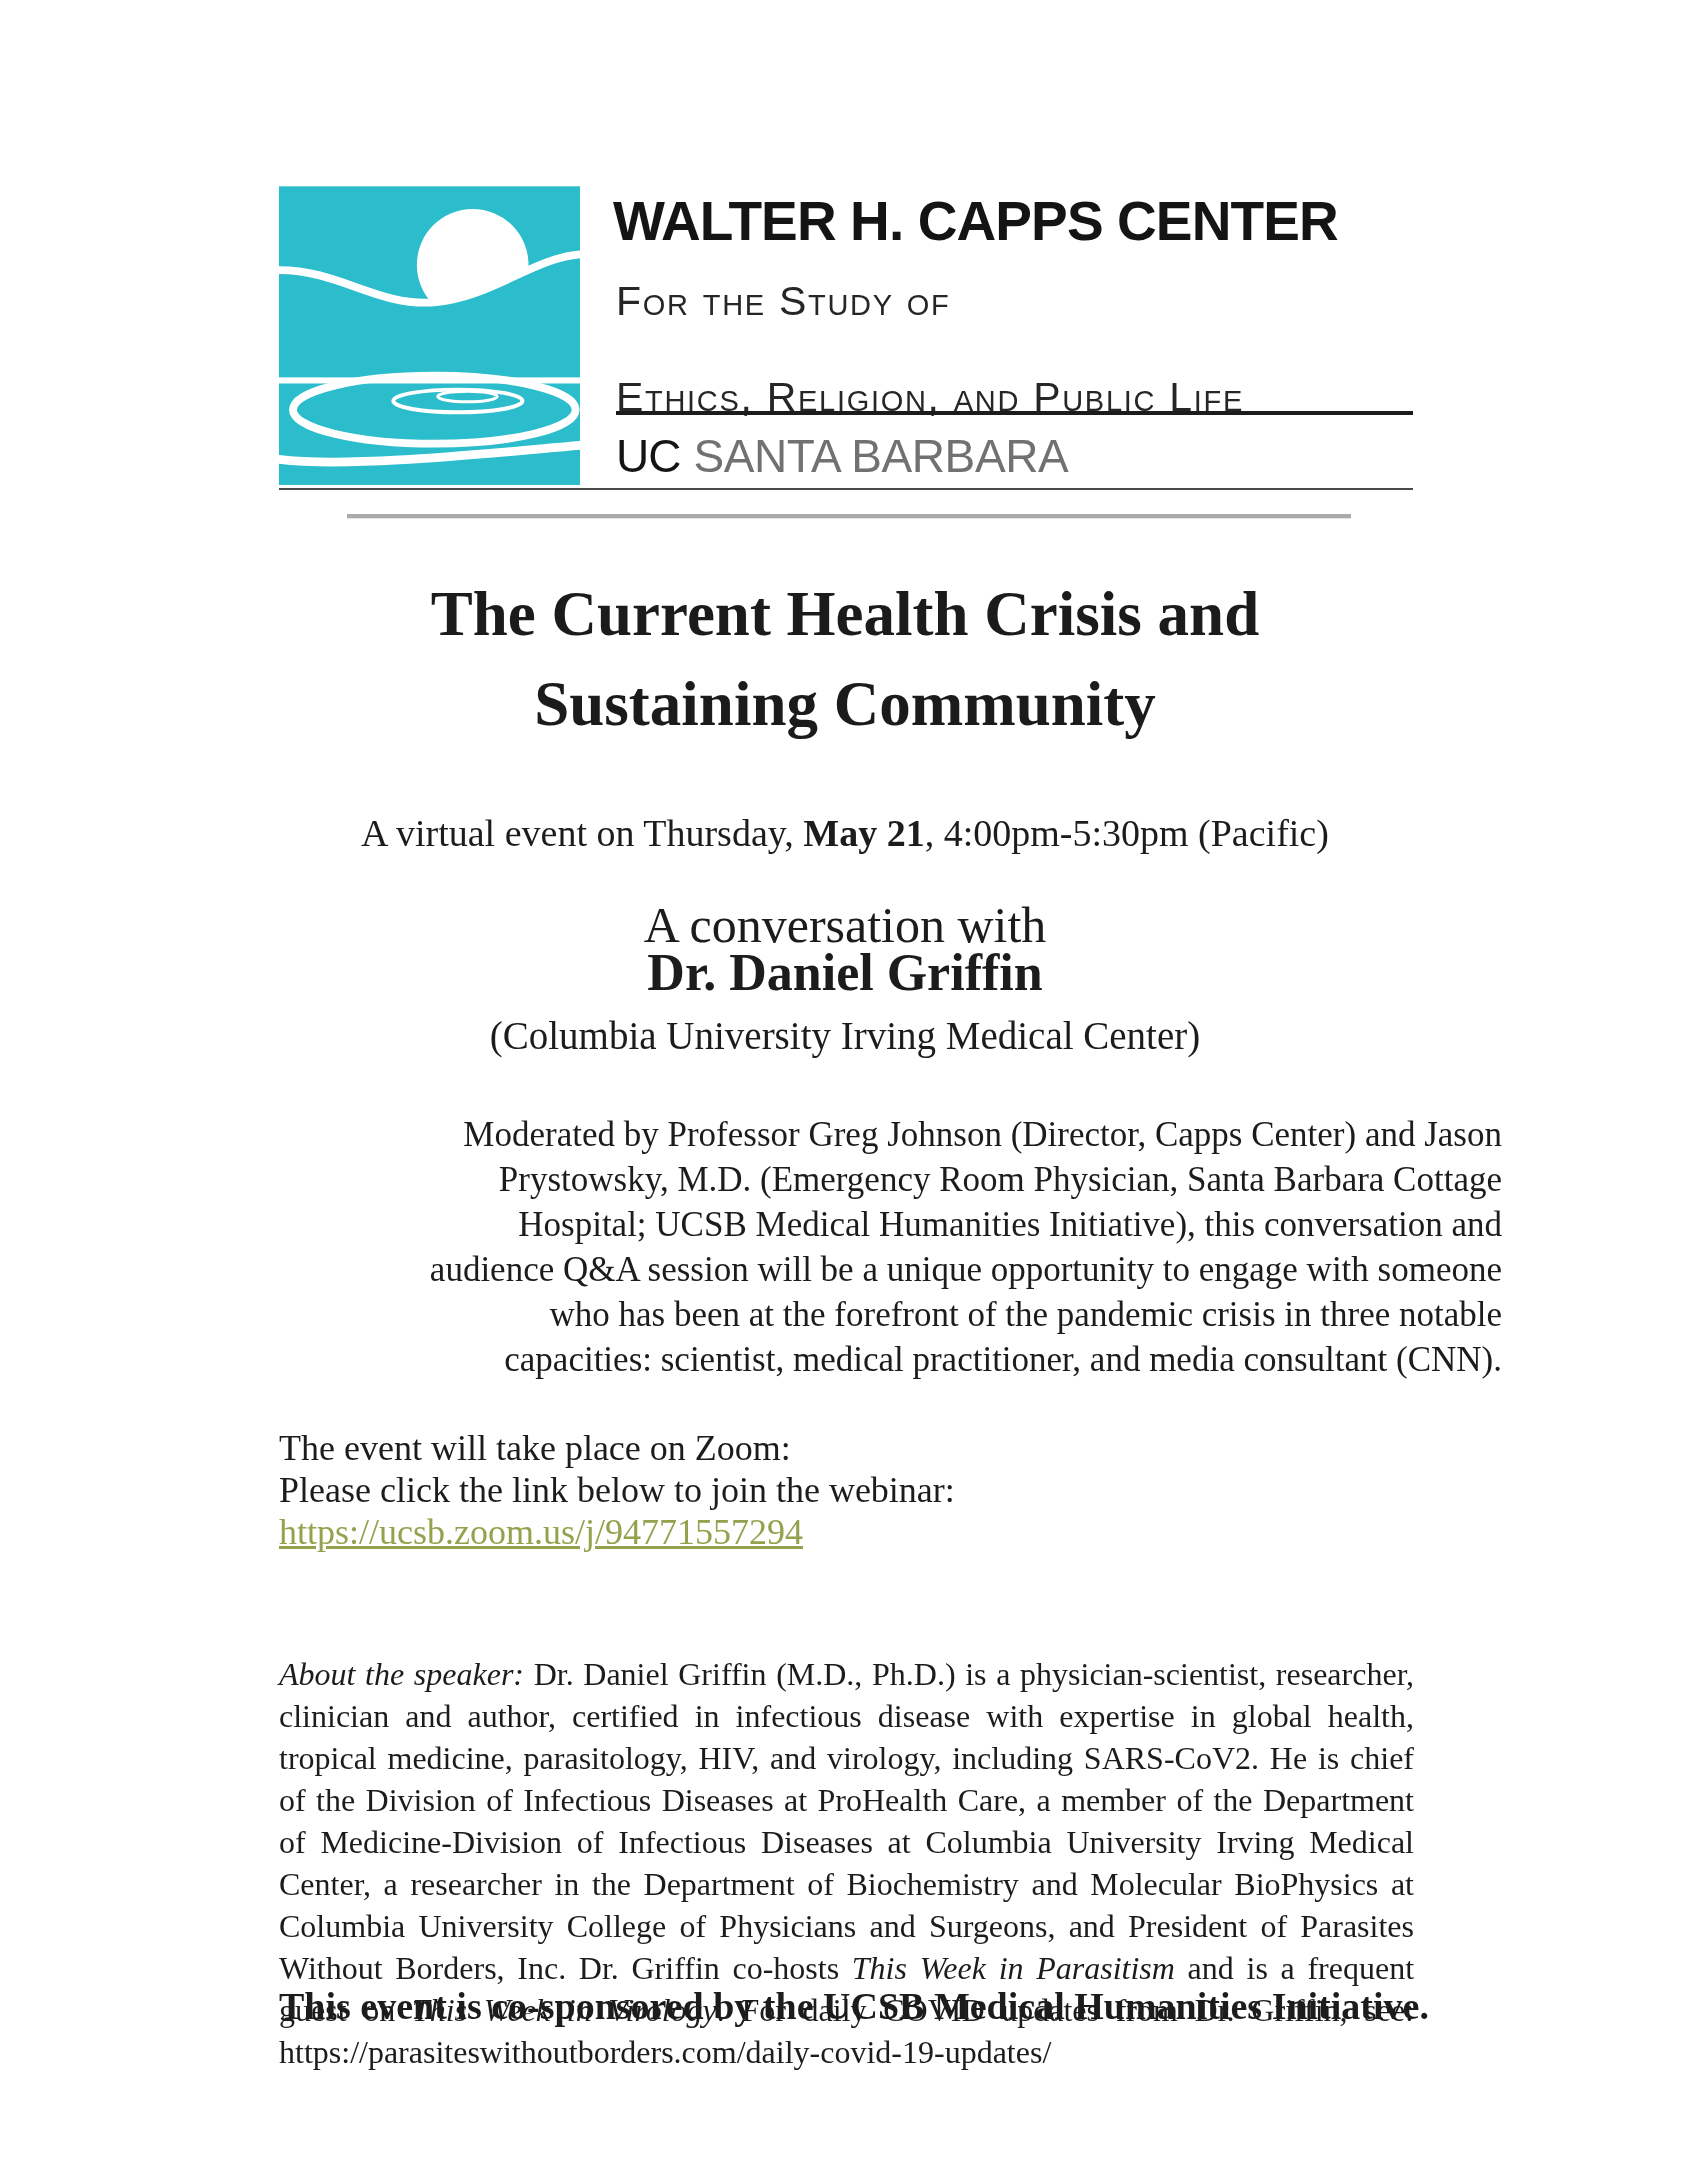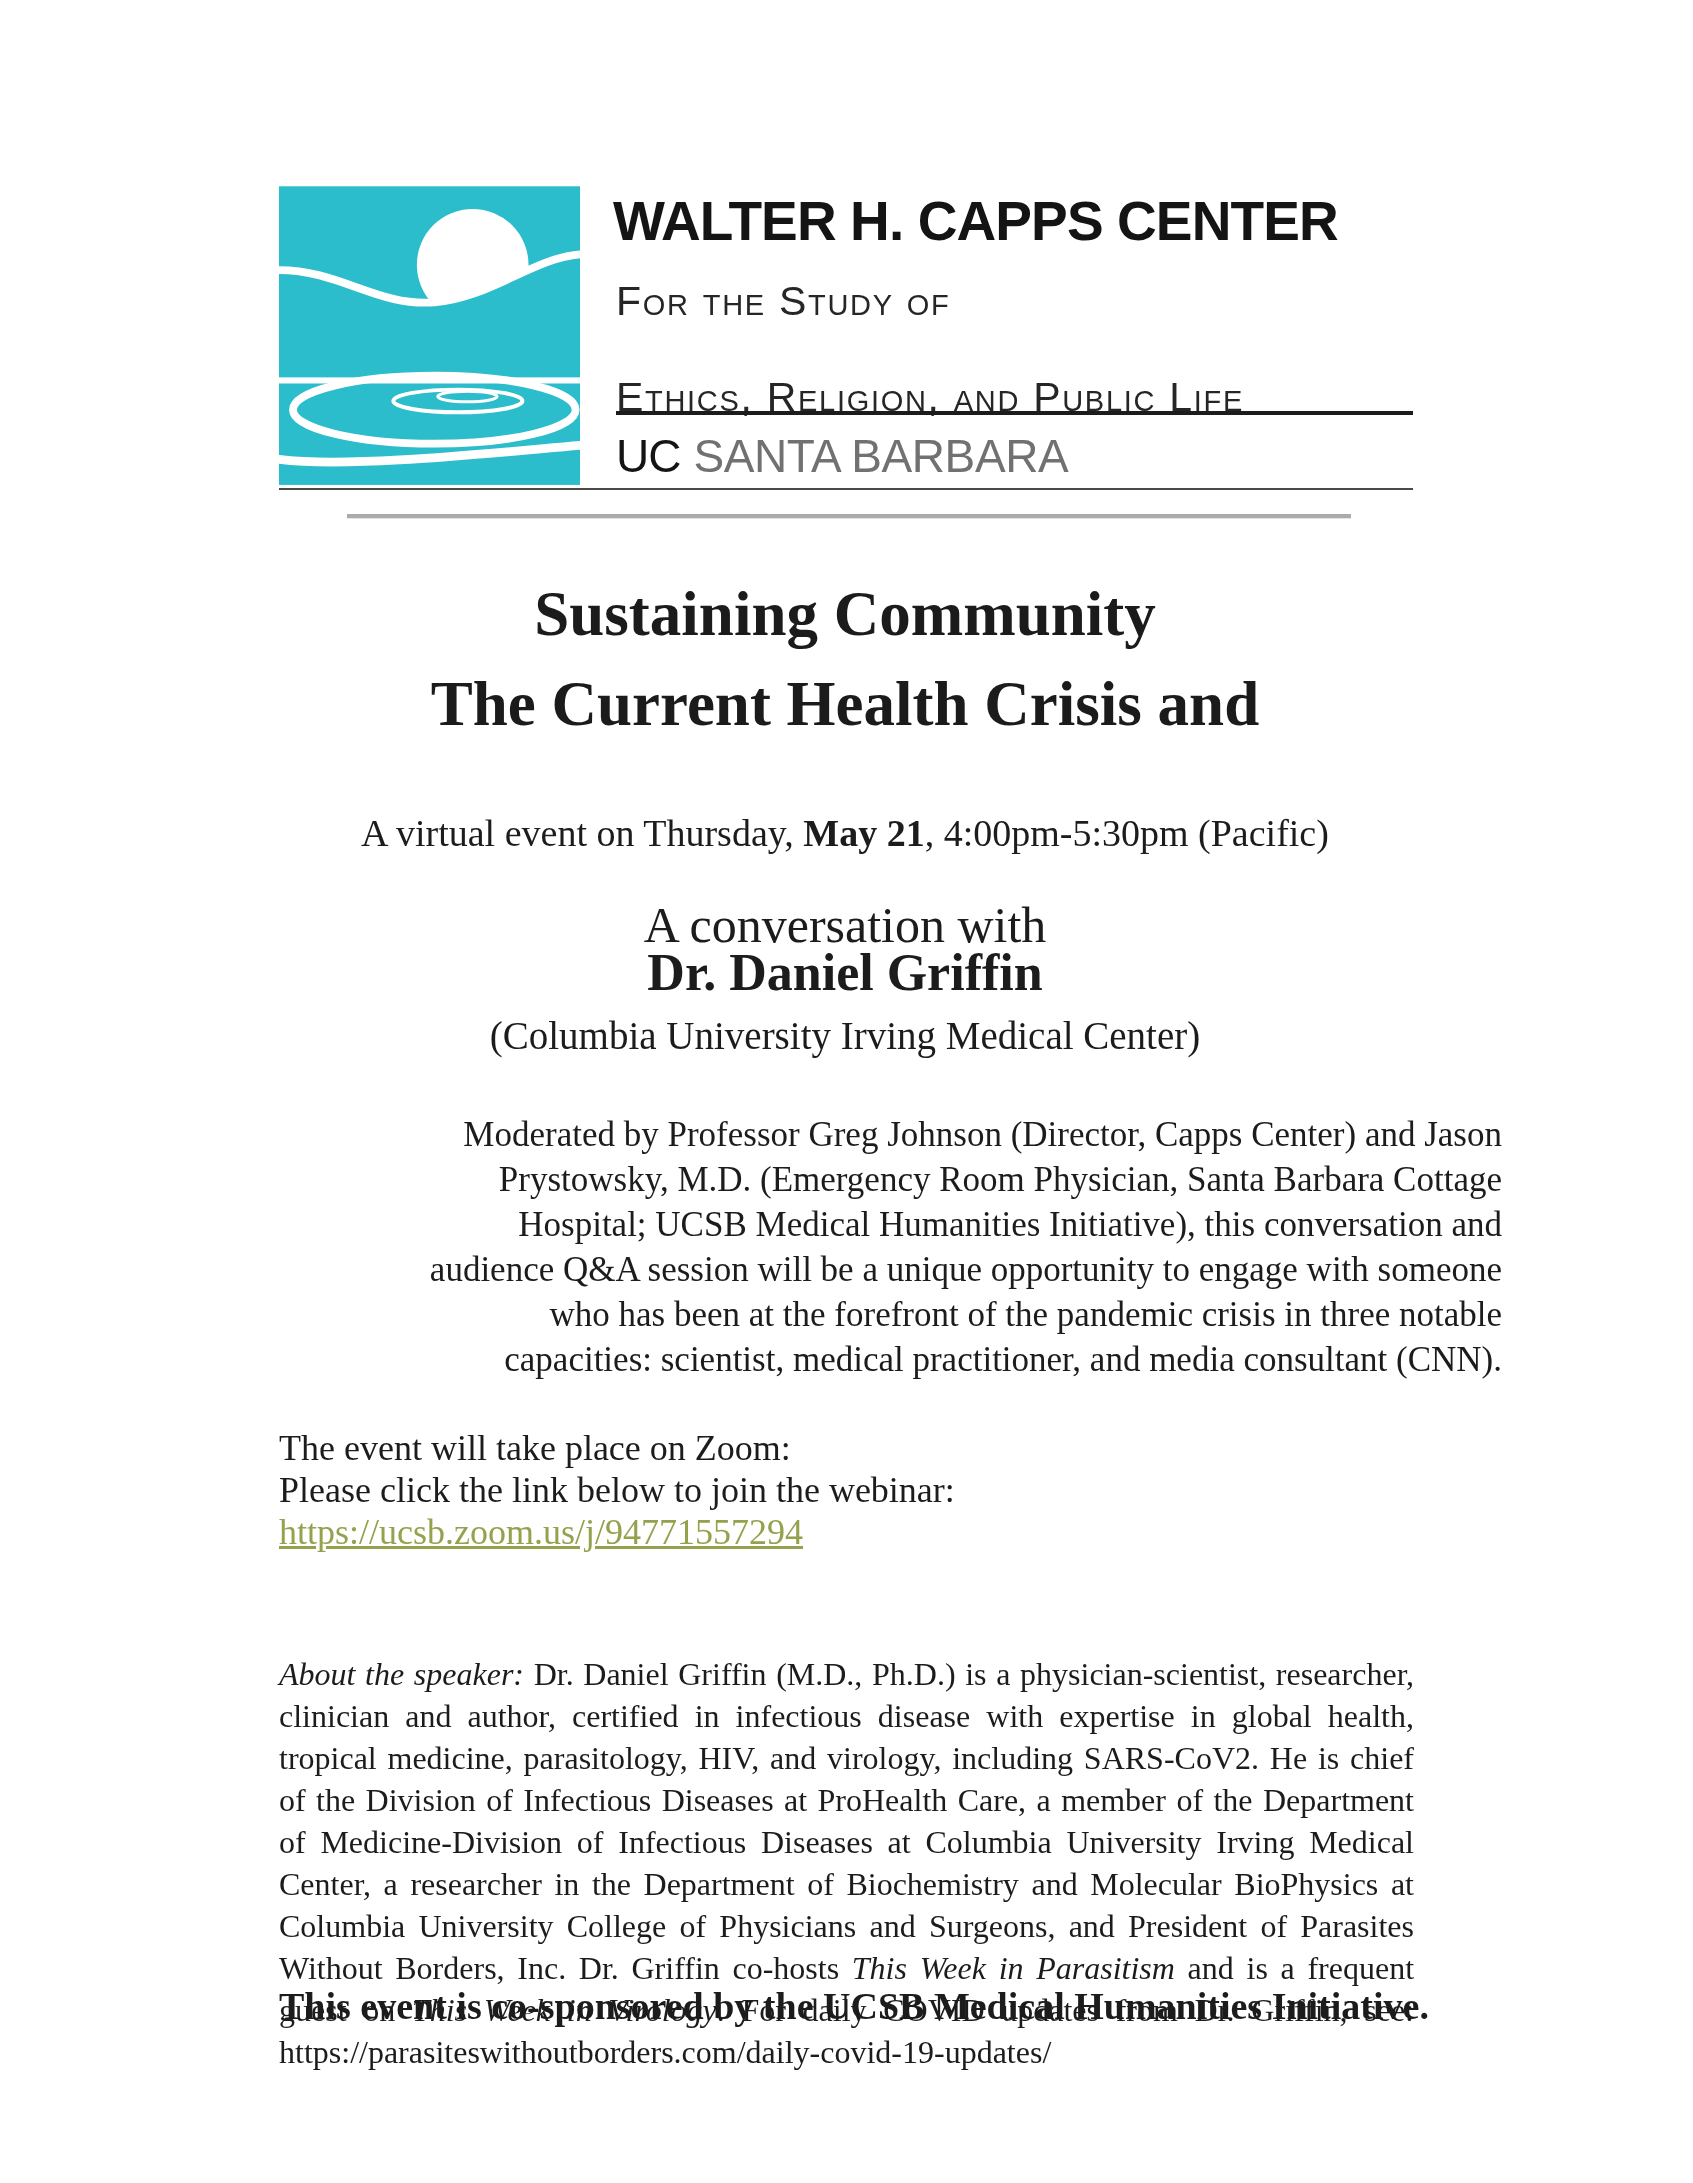--- a/index.html
+++ b/index.html
@@ -99,22 +99,22 @@
   <div class="brand-sub brand-sub2">Ethics, Religion, and Public Life</div>
   <div class="brand-rule"></div>
   <div class="campus">
     <span class="campus-uc">UC</span>
     <span class="campus-name">SANTA BARBARA</span>
   </div>
   <div class="header-underline"></div>
   <div class="gray-rule"></div>
 
   <div class="title">
+    <div>The Current Health Crisis and</div>
     <div>Sustaining Community</div>
-    <div>The Current Health Crisis and</div>
   </div>
 
   <div class="event-line"><span>A virtual event on Thursday, </span><span class="seg-bold">May 21</span><span>, 4:00pm-5:30pm (Pacific)</span></div>
   <div class="conv-intro">A conversation with</div>
   <div class="speaker">Dr. Daniel Griffin</div>
   <div class="affiliation">(Columbia University Irving Medical Center)</div>
 
   <div class="description">
     <div class="desc-line">Moderated by Professor Greg Johnson (Director, Capps Center) and Jason</div>
     <div class="desc-line">Prystowsky, M.D. (Emergency Room Physician, Santa Barbara Cottage</div>

